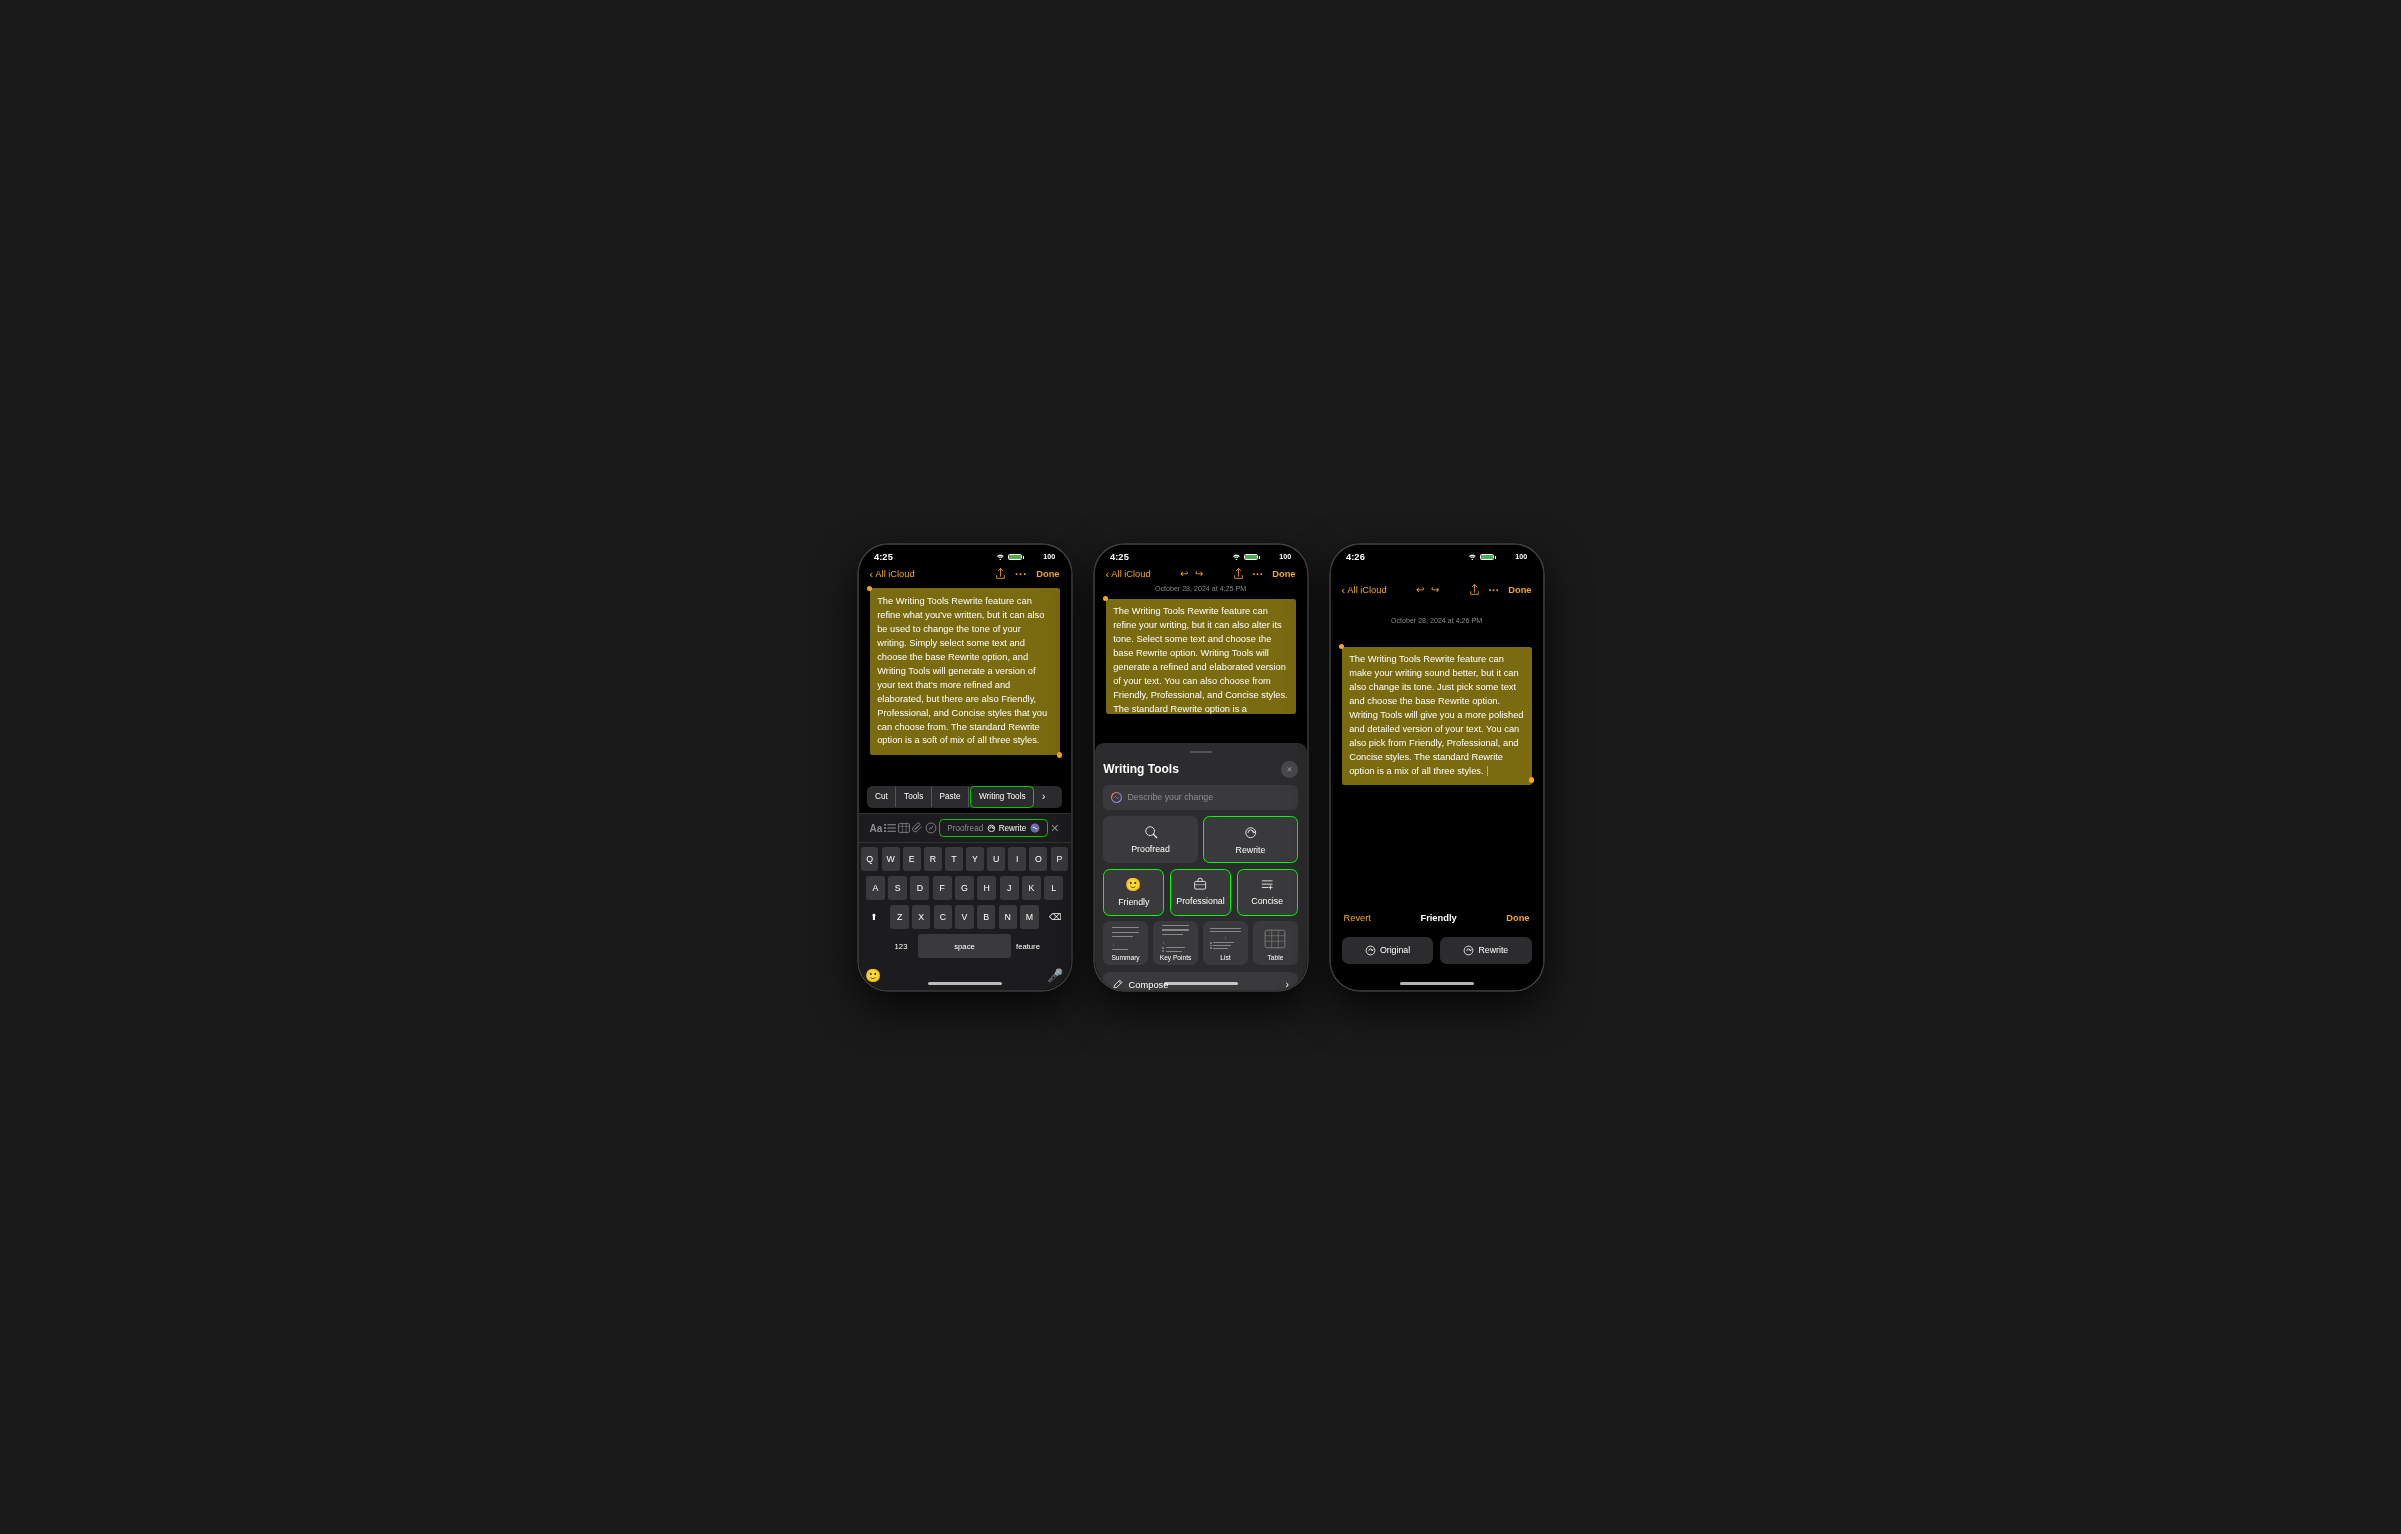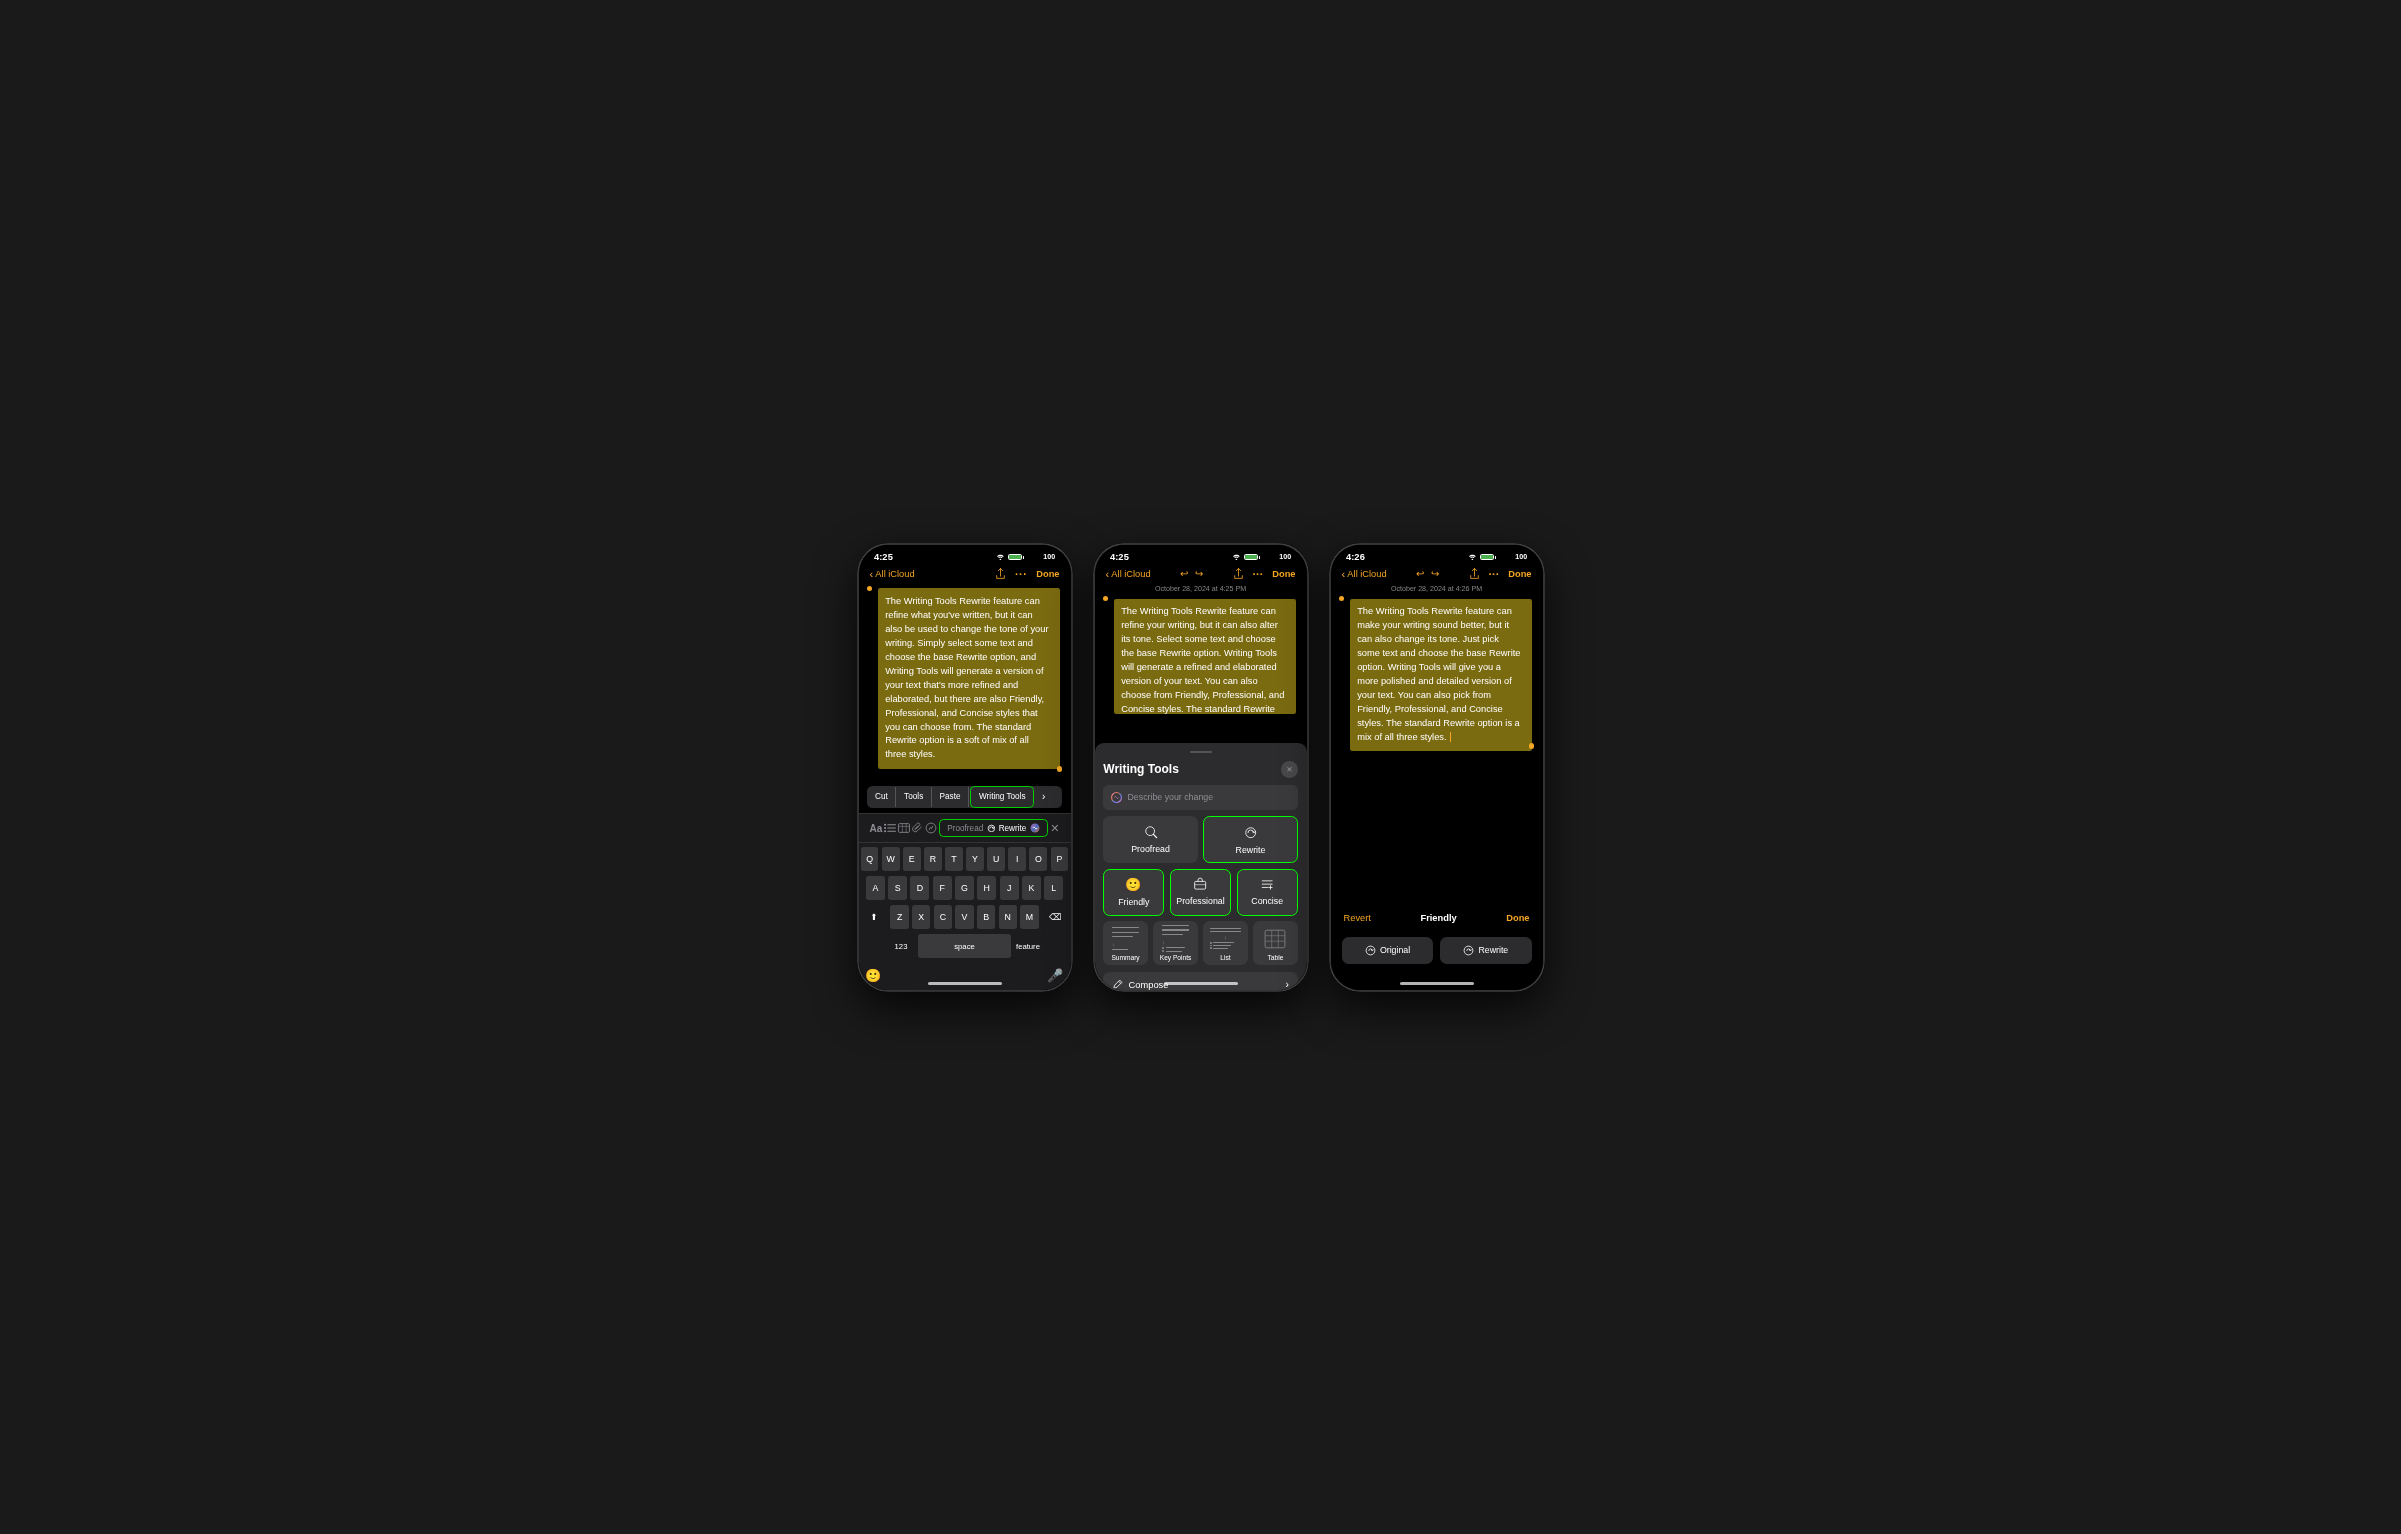--- a/index.html
+++ b/index.html
@@ -140,21 +140,20 @@
       margin-bottom: 5.5px;
     }
 
     .text-block {
       background: #7a6a10;
       border-radius: 2.2px;
       padding: 6.6px 7.7px;
       color: #fff;
       font-size: 9.3px;
       line-height: 1.5;
-      margin-left: 8px;
     }
 
     
     .phone1-layout {
       display: flex;
       flex-direction: column;
       height: 100%;
       background: #000;
     }
 
@@ -359,20 +358,21 @@
       align-items: center;
       gap: 5.5px;
     }
 
     
     .phone3-layout {
       display: flex;
       flex-direction: column;
       height: 100%;
       background: #000;
+      gap: 16px;
     }
 
     .nav-sub-icons {
       display: flex;
       align-items: center;
       gap: 6.6px;
     }
   </style>
 </head>
 <body>

